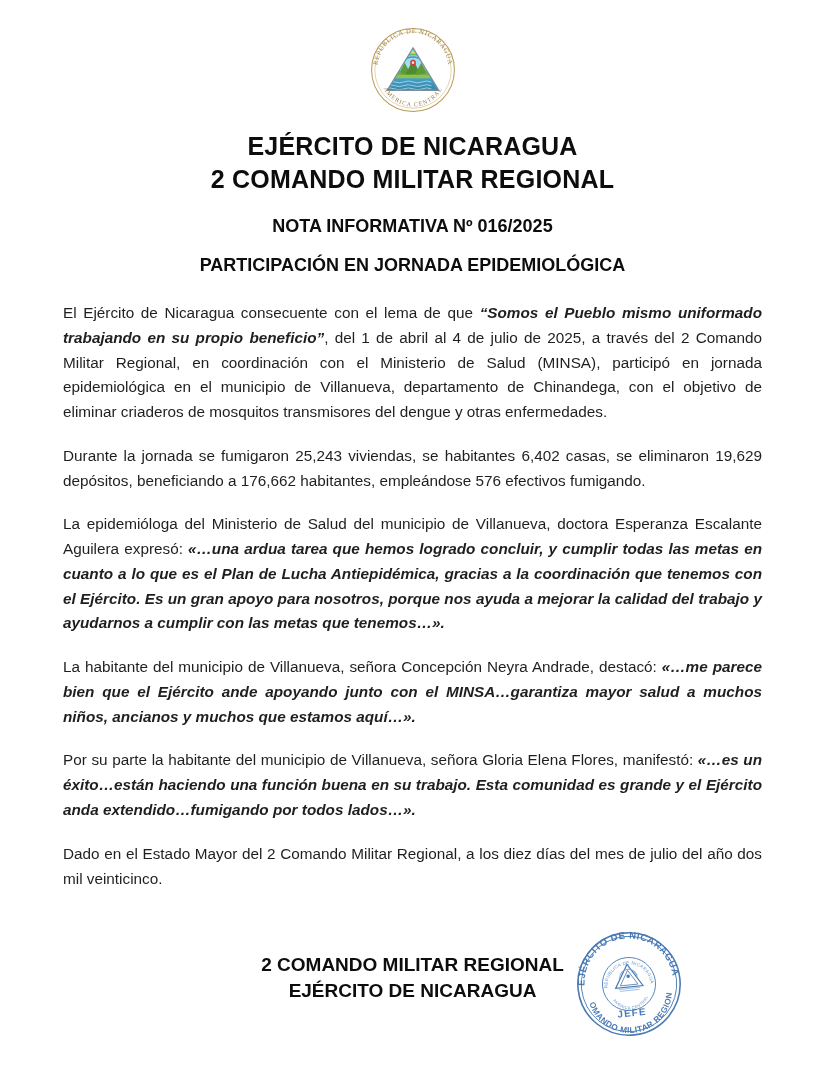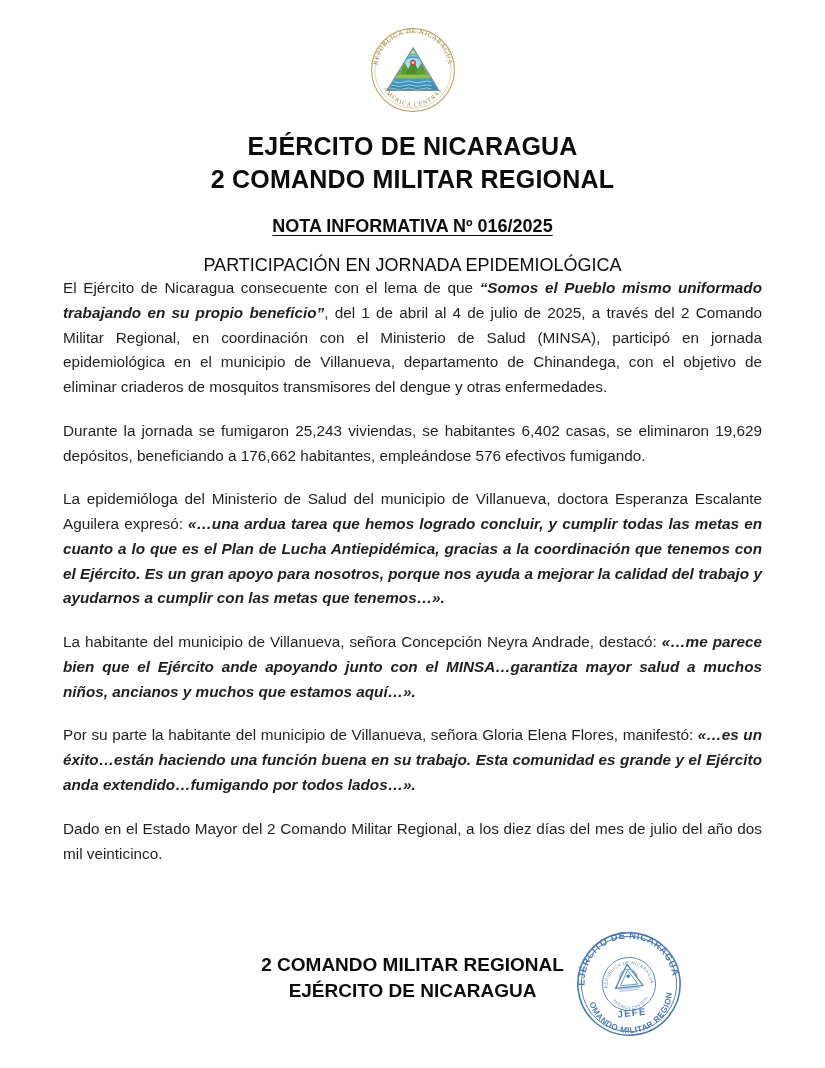--- a/index.html
+++ b/index.html
@@ -49,34 +49,34 @@
     color: #0d0d0d;
   }
   .doc-number {
     text-align: center;
     margin-top: 20px;
     font-size: 18px;
     font-weight: bold;
     color: #0d0d0d;
   }
   .doc-number span {
-    text-decoration: underline;
     text-underline-offset: 3px;
     margin-top: 12px;
   }
   .doc-subject {
     text-align: center;
     margin-top: 18px;
     font-size: 18px;
-    font-weight: normal;
+    font-weight: bold;
     color: #0d0d0d;
   }
 
   
   .body-text {
+    margin-top: 25px;
   }
   p.para {
     margin: 0 0 19px 0;
     font-size: 15.3px;
     line-height: 1.62;
     text-align: justify;
     text-justify: inter-word;
     color: #1f1f1f;
   }
   p.para:last-child { margin-bottom: 0; }

